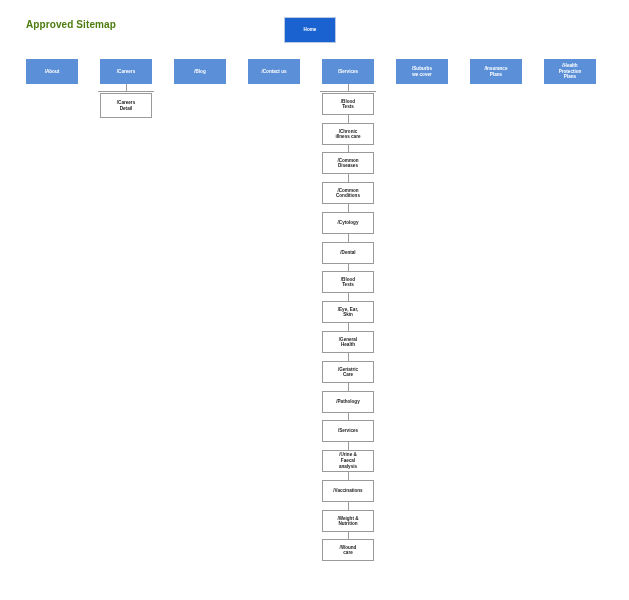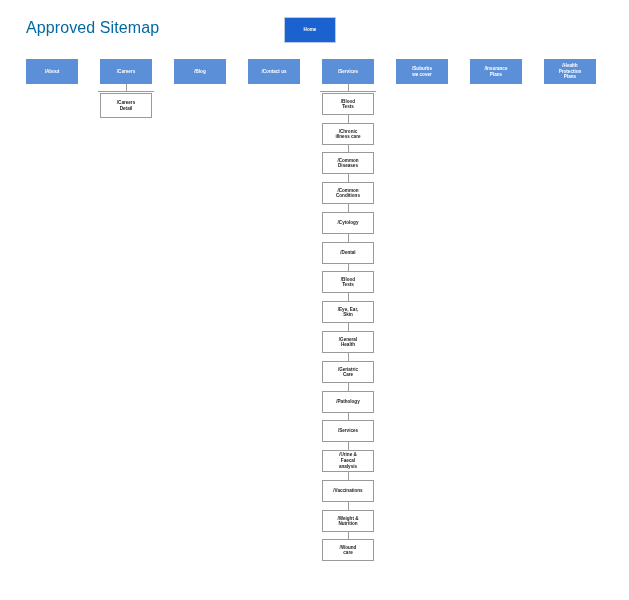--- a/index.html
+++ b/index.html
@@ -13,24 +13,24 @@
     position: relative;
     overflow: hidden;
     font-family: "Liberation Sans", sans-serif;
     color: #222222;
   }
 
   #page-title {
     position: absolute;
     left: 26px;
     top: 19px;
-    font-size: 16px;
-    font-weight: normal;
+    font-size: 10px;
+    font-weight: bold;
     letter-spacing: 0.1px;
-    color: #0369a1;
+    color: #4d7c0f;
     white-space: nowrap;
   }
 
   
   .node {
     position: absolute;
     box-sizing: border-box;
     display: flex;
     align-items: center;
     justify-content: center;

